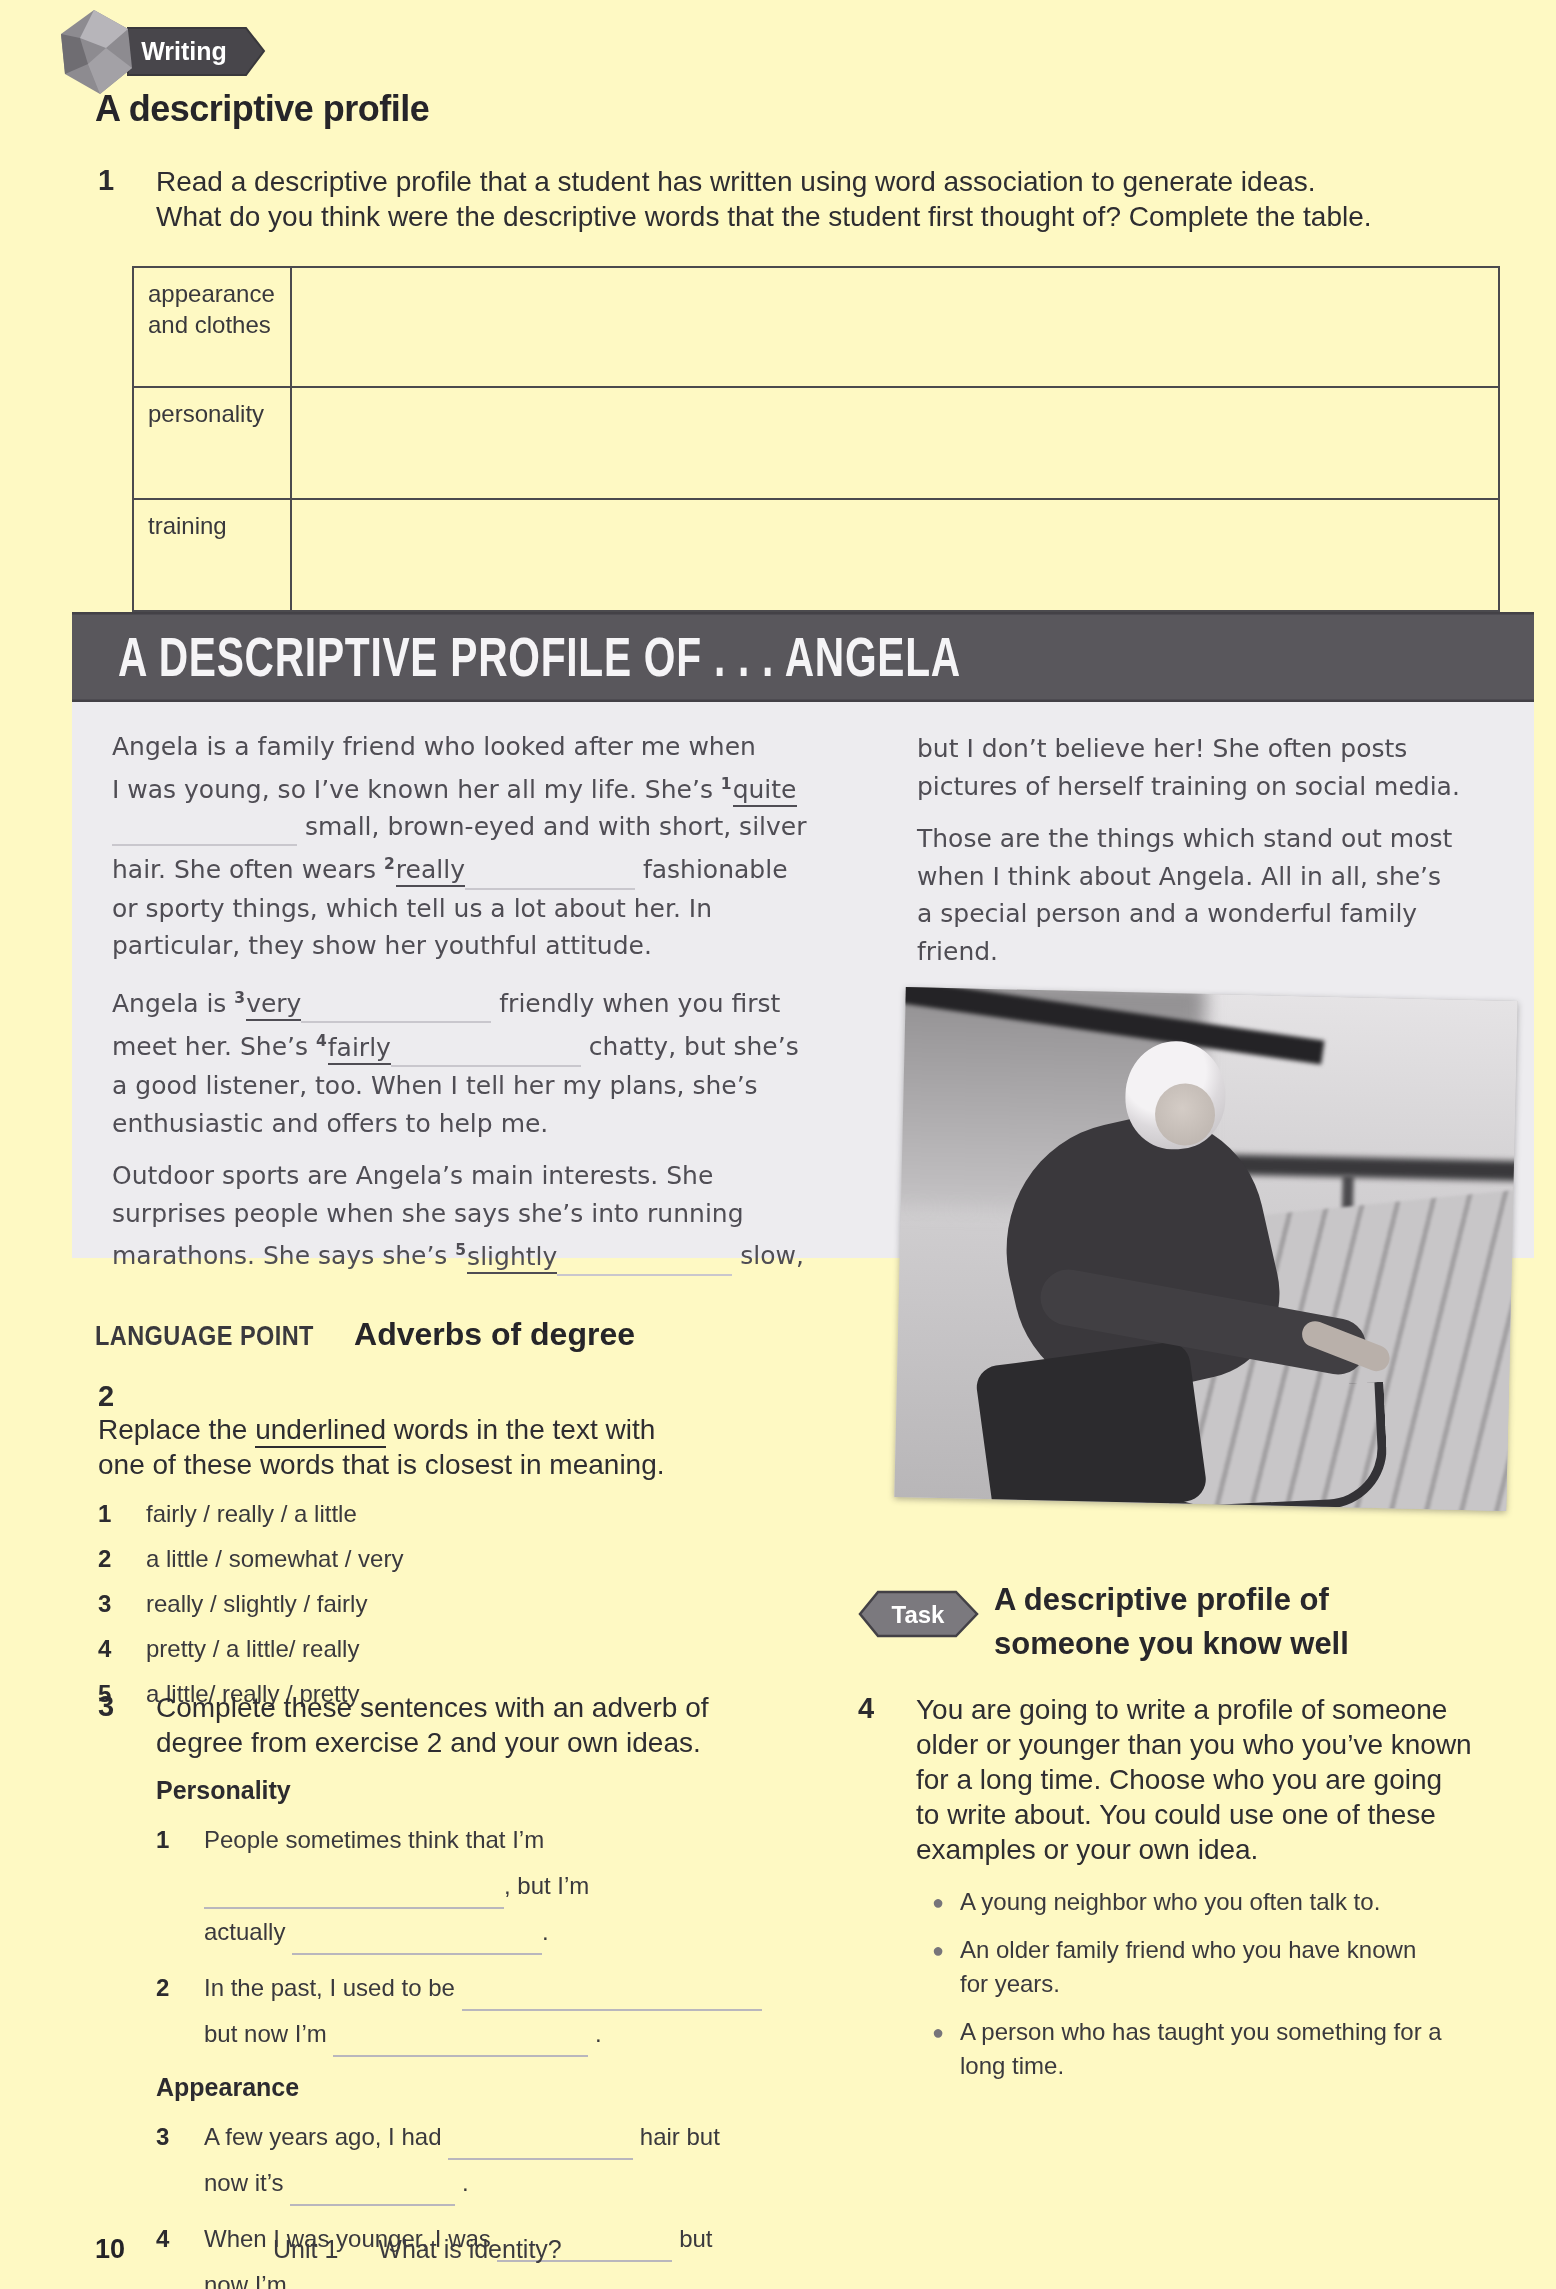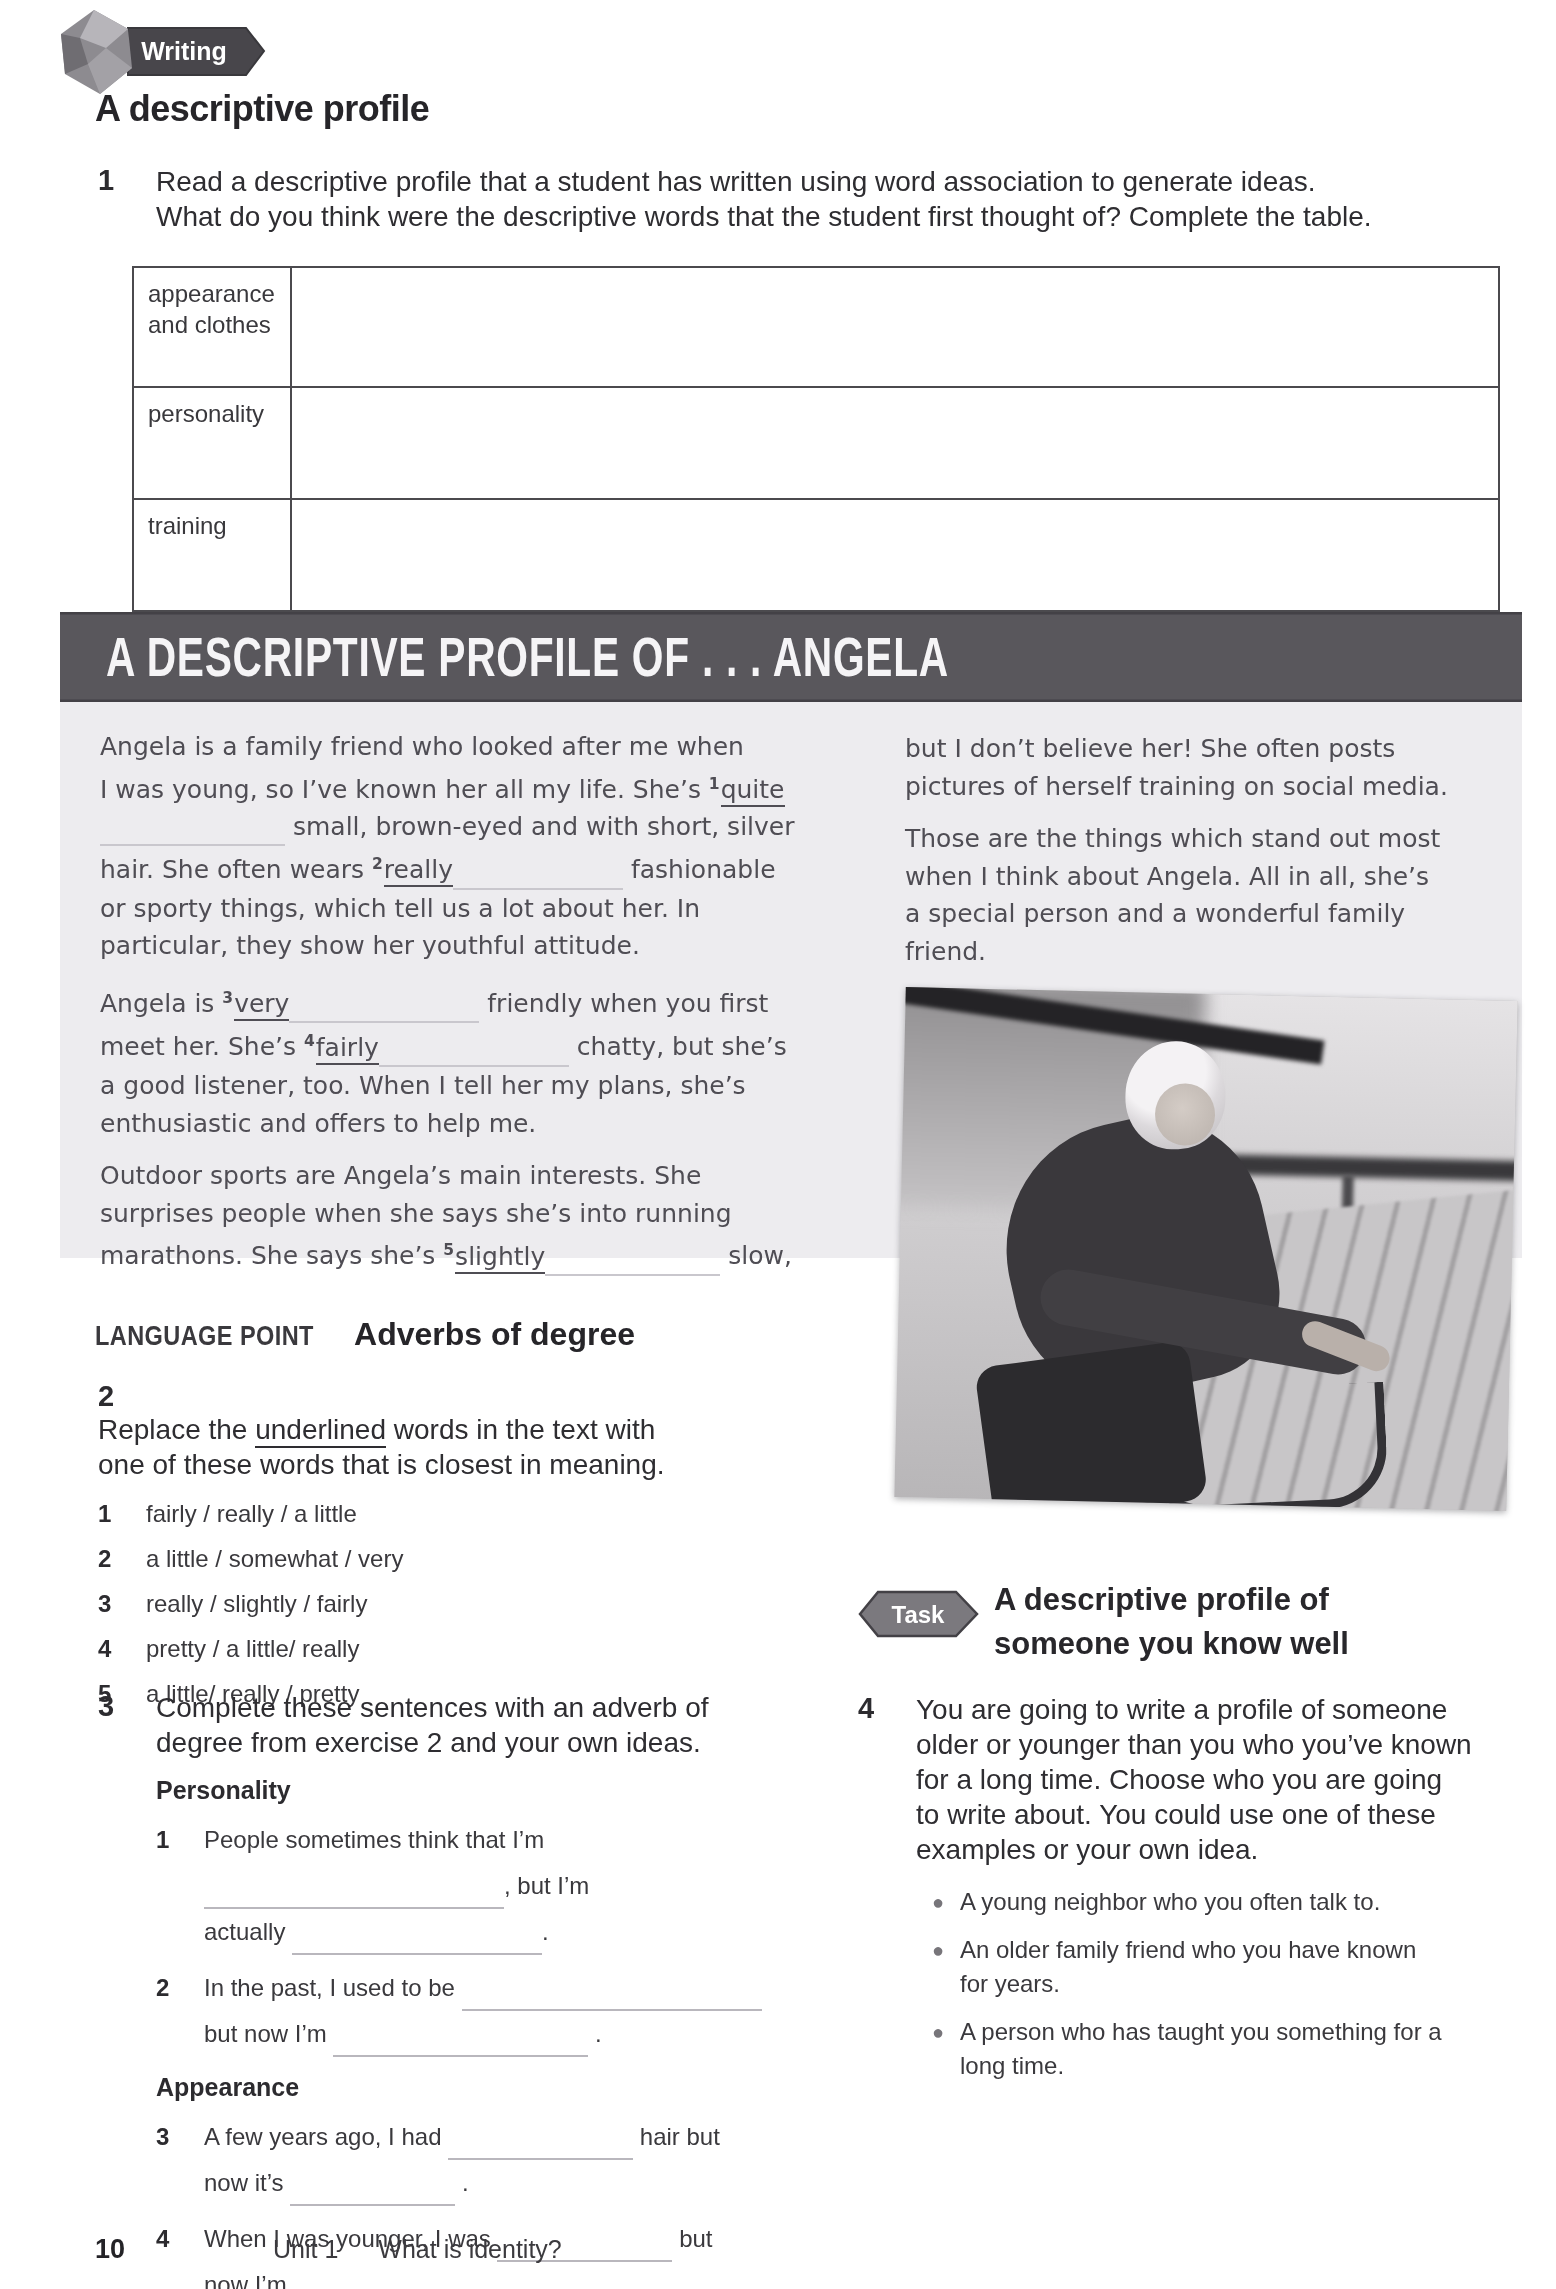--- a/index.html
+++ b/index.html
@@ -1,16 +1,16 @@
 <!DOCTYPE html>
 <html><head>
 <meta charset="utf-8">
 <style>
   html,body{margin:0;padding:0;background:#e8e8e8;}
-  .page{position:relative;width:1556px;height:2289px;background:#ffffff;overflow:hidden;
+  .page{position:relative;width:1556px;height:2289px;background:#fef9c3;overflow:hidden;
         font-family:"Liberation Sans",sans-serif;color:#333236;}
   .abs{position:absolute;}
 
   
   #writing-badge{left:50px;top:4px;width:230px;height:100px;}
   #page-title{left:95px;top:88px;font-size:36px;font-weight:bold;color:#262529;letter-spacing:-0.5px;}
 
   
   .ex{display:flex;align-items:flex-start;}
   .xnum{flex:0 0 58px;font-size:29px;font-weight:bold;color:#2c2b2f;line-height:32px;}
@@ -24,21 +24,21 @@
   
   #ex1-table{left:132px;top:266px;width:1368px;border-collapse:collapse;}
   #ex1-table td{border:2px solid #4b4a4e;vertical-align:top;padding:10px 14px;
                 font-size:24px;line-height:31px;color:#39383c;}
   #ex1-table td.lbl{width:128px;}
   #ex1-table tr:nth-child(1) td{height:98px;}
   #ex1-table tr:nth-child(2) td{height:90px;}
   #ex1-table tr:nth-child(3) td{height:90px;}
 
   
-  #profile-panel{left:60px;top:612px;width:1462px;height:646px;background:#edecef;}
+  #profile-panel{left:72px;top:612px;width:1462px;height:646px;background:#edecef;}
   #profile-banner{position:absolute;left:0;top:0;width:100%;height:90px;background:#59575c;
                   box-shadow:inset 0 2.5px 0 #434146, inset 0 -2.5px 0 #434146;}
   #profile-banner .bt{display:inline-block;transform:scaleX(0.74);transform-origin:left center;
                   white-space:nowrap;font-size:55px;font-weight:bold;letter-spacing:1px;
                   color:#f5f4f6;line-height:90px;margin-left:46px;}
   .prof-col{position:absolute;font-family:"DejaVu Sans",sans-serif;font-size:25px;
             line-height:37.5px;color:#4f4d54;}
   #prof-left{left:24px;top:116px;width:770px;}
   #prof-right{left:829px;top:118px;width:620px;}
   .prof-para{margin:0 0 15px 16px;}

